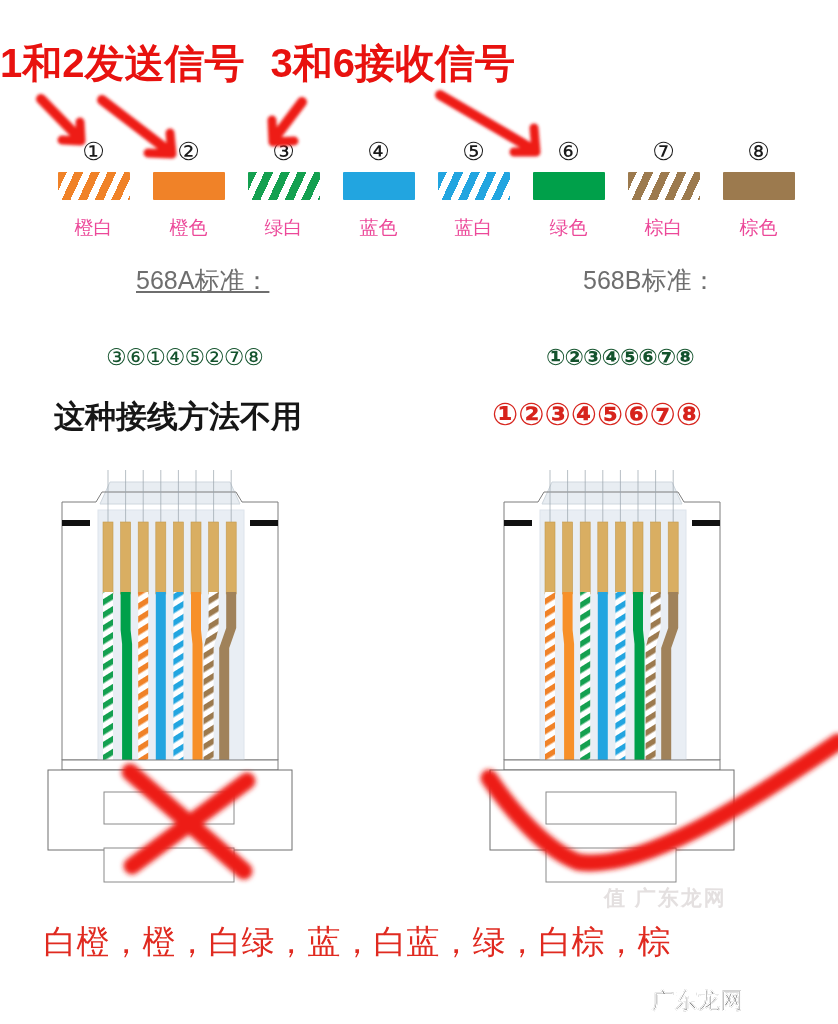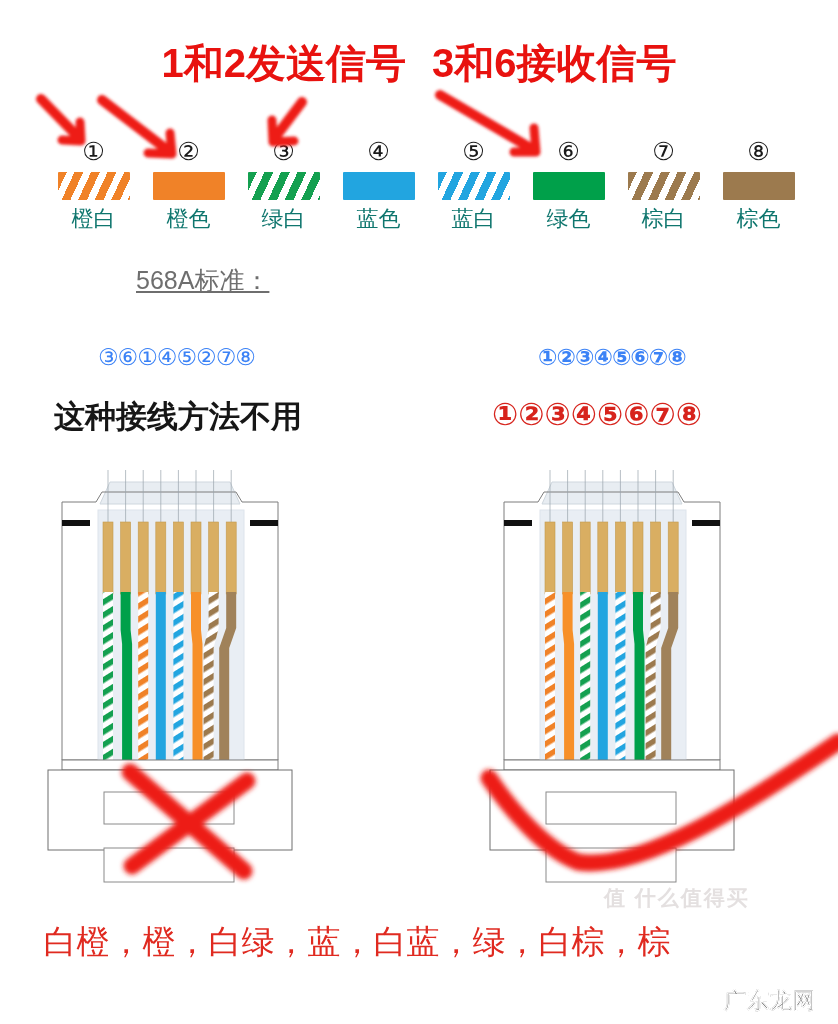--- a/index.html
+++ b/index.html
@@ -17,21 +17,21 @@
     background: #ffffff;
     overflow: hidden;
   }
 
   
   .headline {
     position: absolute;
     top: 36px;
     left: 0;
     width: 838px;
-    text-align: center;
+    text-align: left;
     color: #e8120f;
     font-size: 40px;
     font-weight: bold;
     letter-spacing: 0px;
     white-space: nowrap;
   }
   .headline .gap { display: inline-block; width: 26px; }
 
   
   .legend {
@@ -51,45 +51,46 @@
     line-height: 30px;
     height: 30px;
   }
   .swatch {
     width: 72px;
     height: 28px;
     margin: 6px auto 0 auto;
     border-radius: 1px;
   }
   .swatch-label {
-    margin-top: 6px;
-    font-size: 22px;
-    color: #0f766e;
+    margin-top: 15px;
+    font-size: 19px;
+    color: #ec4899;
     line-height: 26px;
   }
 
   
   .std-caption {
     position: absolute;
     top: 264px;
     font-size: 25px;
     color: #6e6e6e;
     white-space: nowrap;
   }
   .std-a { left: 136px; text-decoration: underline; }
   .std-b { left: 583px; }
 
   
   .pin-order {
     position: absolute;
     top: 344px;
     font-size: 23px;
-    color: #3b82f6;
+    color: #14532d;
     letter-spacing: -1px;
     white-space: nowrap;
+    margin-left: 8px;
   }
   .order-a { left: 98px; }
   .order-b { left: 538px; font-weight: bold; }
 
   
   .annot {
     position: absolute;
     top: 396px;
     font-size: 31px;
     font-weight: bold;
@@ -129,21 +130,21 @@
     left: 604px;
     font-size: 21px;
     color: #e4e0e0;
     letter-spacing: 2px;
     white-space: nowrap;
     font-weight: bold;
   }
   .wm-corner {
     position: absolute;
     top: 986px;
-    left: 724px;
+    left: 652px;
     font-size: 22px;
     color: #3c3c3c;
     font-weight: bold;
     letter-spacing: 1px;
     white-space: nowrap;
     -webkit-text-stroke: 0.4px #ffffff;
   }
 
   
   .marker-layer {
@@ -200,20 +201,21 @@
         <div class="swatch-label">棕白</div>
       </div>
       <div class="legend-cell">
         <div class="pin-circle">⑧</div>
         <div class="swatch" style="background: rgb(156, 122, 78);"></div>
         <div class="swatch-label">棕色</div>
       </div>
     </div>
 
   <div class="std-caption std-a">568A标准：</div>
+  <div class="std-caption std-b">568B标准：</div>
 
   <div class="pin-order order-a">③⑥①④⑤②⑦⑧</div>
   <div class="pin-order order-b">①②③④⑤⑥⑦⑧</div>
 
   <div class="annot annot-left">这种接线方法不用</div>
   <div class="annot annot-right">①②③④⑤⑥⑦⑧</div>
 
   <div class="connector conn-left" id="conn-left">
       <svg viewBox="0 0 330 420" width="330" height="420">
         <defs>
@@ -325,21 +327,21 @@
           <rect x="44" y="290" width="216" height="10" fill="#ffffff" stroke="#7d7d7d" stroke-width="1"></rect>
           <rect x="30" y="300" width="244" height="80" fill="#ffffff" stroke="#6f6f6f" stroke-width="1"></rect>
           <rect x="86" y="322" width="130" height="32" fill="#ffffff" stroke="#8a8a8a" stroke-width="1"></rect>
           <rect x="86" y="378" width="130" height="34" fill="#ffffff" stroke="#8a8a8a" stroke-width="1"></rect>
         </g>
       </svg>
     </div>
 
   <div class="bottom-caption">白橙，橙，白绿，蓝，白蓝，绿，白棕，棕</div>
 
-  <div class="wm-center">值 什么值得买</div>
+  <div class="wm-center">值 广东龙网</div>
   <div class="wm-corner">广东龙网</div>
 
   <svg class="marker-layer" viewBox="0 0 838 1024" width="838" height="1024">
     <defs>
       <filter id="blur1" x="-20%" y="-20%" width="140%" height="140%">
         <feGaussianBlur stdDeviation="1.4"></feGaussianBlur>
       </filter>
       <filter id="blur2" x="-20%" y="-20%" width="140%" height="140%">
         <feGaussianBlur stdDeviation="2.6"></feGaussianBlur>
       </filter>

